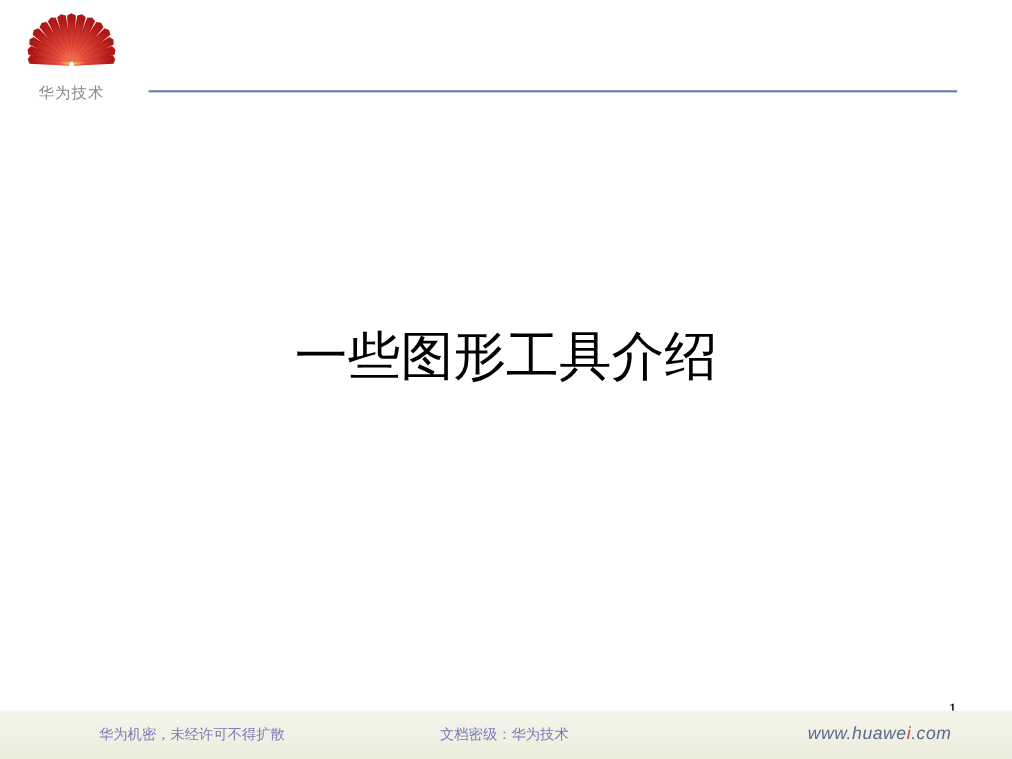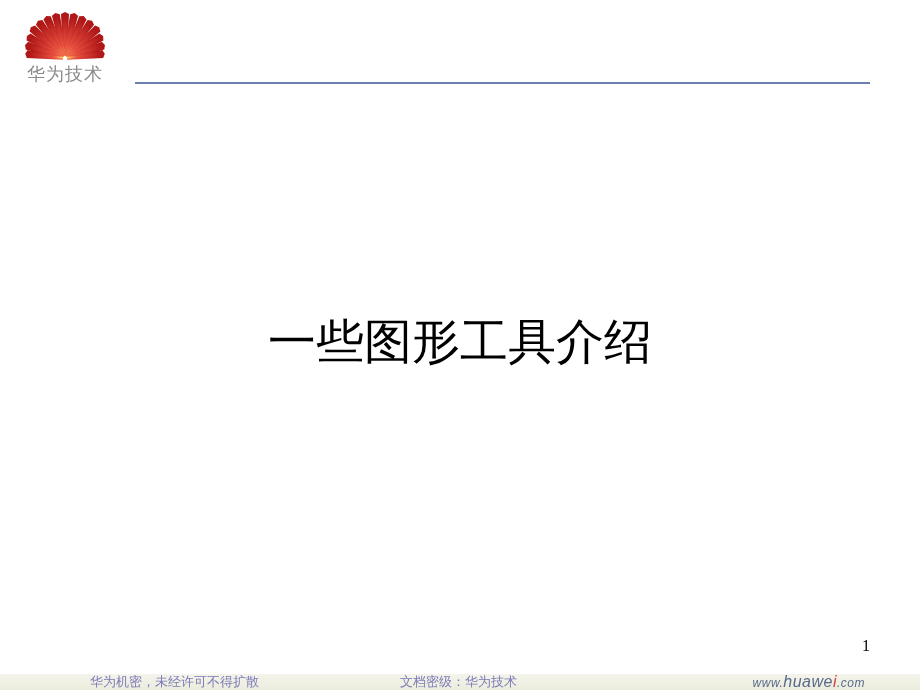--- a/index.html
+++ b/index.html
@@ -19,39 +19,39 @@
       height: 80px;
     }
     .logo-area {
       display: inline-block;
       vertical-align: top;
     }
     .logo-svg {
       display: block;
     }
     .logo-text {
-      font-size: 18px;
+      font-size: 14px;
       color: #8a8a8a;
       font-weight: 500;
       letter-spacing: 1px;
-      margin-top: 2px;
+      margin-top: 16px;
       text-align: center;
       font-family: "SimHei", "Microsoft YaHei", sans-serif;
     }
     .header-line {
       position: absolute;
       top: 82px;
       left: 135px;
       right: 50px;
       height: 2px;
       background: #6b7fb0;
     }
     .main-title {
       position: absolute;
-      top: 310px;
+      top: 292px;
       left: 0;
       right: 0;
       text-align: center;
       font-size: 48px;
       font-family: "SimSun", "宋体", serif;
       color: #000;
       font-weight: 400;
     }
     .page-number {
       position: absolute;
@@ -59,21 +59,21 @@
       right: 50px;
       font-size: 16px;
       font-family: "Times New Roman", serif;
       color: #000;
     }
     .footer {
       position: absolute;
       bottom: 0;
       left: 0;
       right: 0;
-      height: 16px;
+      height: 44px;
       background: linear-gradient(to bottom, #f4f4ec 0%, #ececdd 100%);
       display: flex;
       align-items: center;
       padding: 0 60px 0 90px;
     }
     .footer-left {
       font-size: 13px;
       color: #7b7bb8;
       font-family: "SimSun", "宋体", serif;
     }
@@ -87,21 +87,21 @@
     .footer-right {
       position: absolute;
       right: 55px;
       font-size: 16px;
       color: #5a6a8a;
       font-family: Arial, sans-serif;
       font-style: italic;
       letter-spacing: 0.5px;
     }
     .footer-right .small {
-      font-size: 12px;
+      font-size: 16px;
       margin-top: 24px;
     }
   </style>
 </head>
 <body>
 
 <div class="header">
   <div class="logo-area">
     <svg class="logo-svg" width="90" height="50" viewBox="0 0 90 50">
       <defs>

